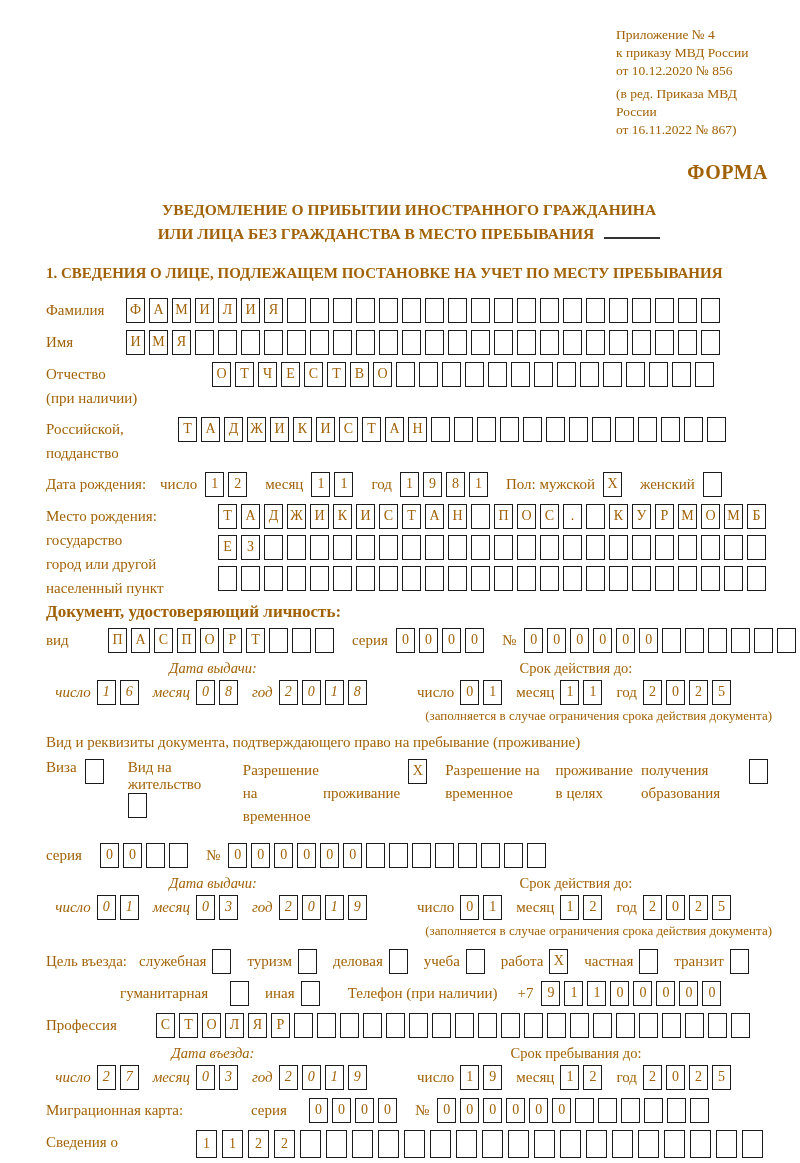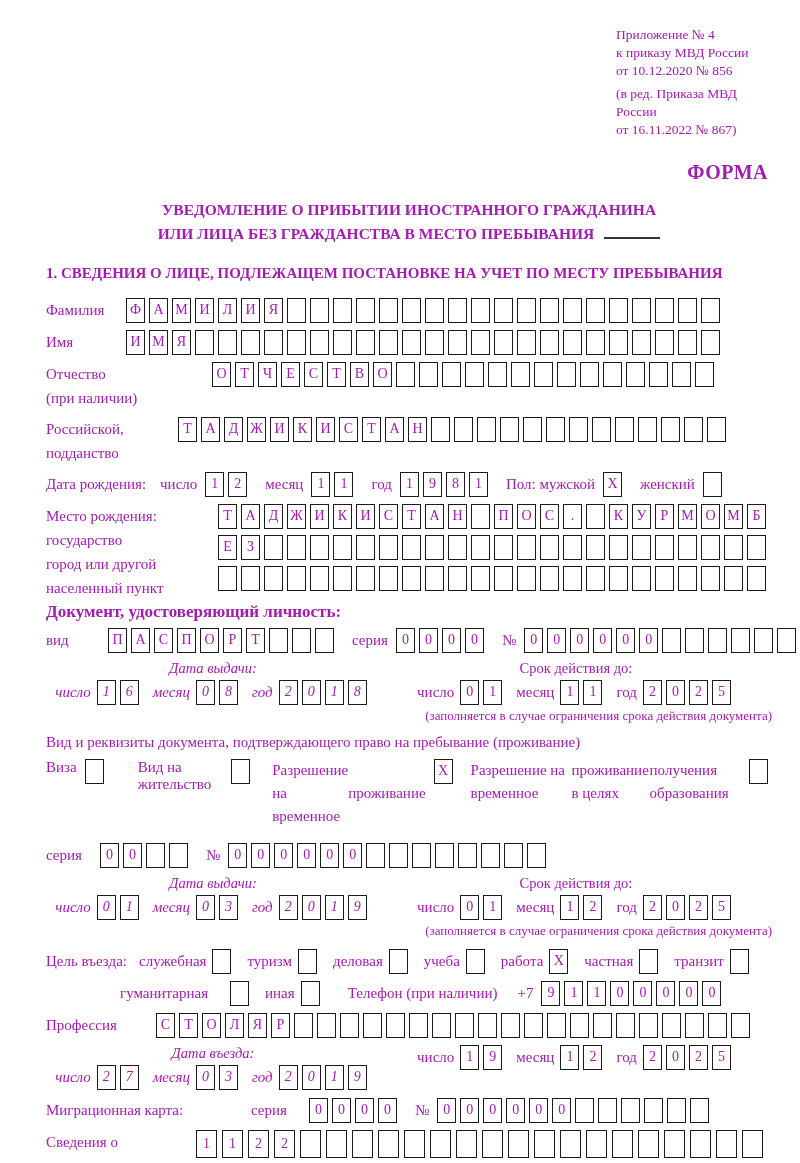--- a/index.html
+++ b/index.html
@@ -1,19 +1,19 @@
 <!DOCTYPE html>
 <html><head>
 <meta charset="utf-8">
 <style>
   * { box-sizing: border-box; }
   html,body { margin:0; padding:0; background:#e8e8e8; }
   .page {
     width:800px; height:1163px; margin:0 auto; background:#ffffff;
-    font-family:"Liberation Serif","DejaVu Serif",serif; color:#a21caf;
+    font-family:"Liberation Serif","DejaVu Serif",serif; color:#a16207;
     padding:26px 28px 17px 46px; overflow:hidden; position:relative;
   }
   
   .hdr { margin-left:570px; font-size:13.5px; line-height:1.35; }
   .hdr-sub { margin-top:4px; }
   .forma { text-align:right; padding-right:4px; font-weight:bold; font-size:20px; margin-top:22px; letter-spacing:.5px; }
   
   .title { text-align:center; font-weight:bold; font-size:15.5px; line-height:1.5; margin-top:14px; }
   .title-underline { display:inline-block; width:56px; border-bottom:2px solid #333; margin-left:10px; vertical-align:baseline; height:14px; }
   .sec-heading { font-weight:bold; font-size:15px; margin-top:20px; margin-bottom:16px; }
@@ -412,21 +412,21 @@
 
   <div class="plain">Вид и реквизиты документа, подтверждающего право на пребывание (проживание)</div>
 
   <div class="opts-row">
     <div class="opt">
       <span class="olbl">Виза</span>
       <span class="cells">
           <span class="cell"></span>
         </span>
     </div>
-    <div class="opt" style="margin-left:16px;">
+    <div class="opt" style="margin-left:6px;flex-direction:column;">
       <span class="olbl" style="margin-right:20px;">Вид на жительство</span>
       <span class="cells">
           <span class="cell"></span>
         </span>
     </div>
     <div class="opt" style="margin-left:4px;">
       <span class="opt-lines">
         <span>Разрешение на временное</span>
         <span>проживание</span>
       </span>
@@ -626,20 +626,21 @@
         <span class="word">год</span>
         <span class="cells">
             <span class="cell">2</span>
             <span class="cell">0</span>
             <span class="cell">1</span>
             <span class="cell">9</span>
           </span>
       </div>
     </div>
     <div class="dates-col right">
+      <div class="dates-heading">Срок пребывания до:</div>
       <div class="dateline">
         <span class="word">число</span>
         <span class="cells">
             <span class="cell">1</span>
             <span class="cell">9</span>
           </span>
         <span class="word">месяц</span>
         <span class="cells">
             <span class="cell">1</span>
             <span class="cell">2</span>

